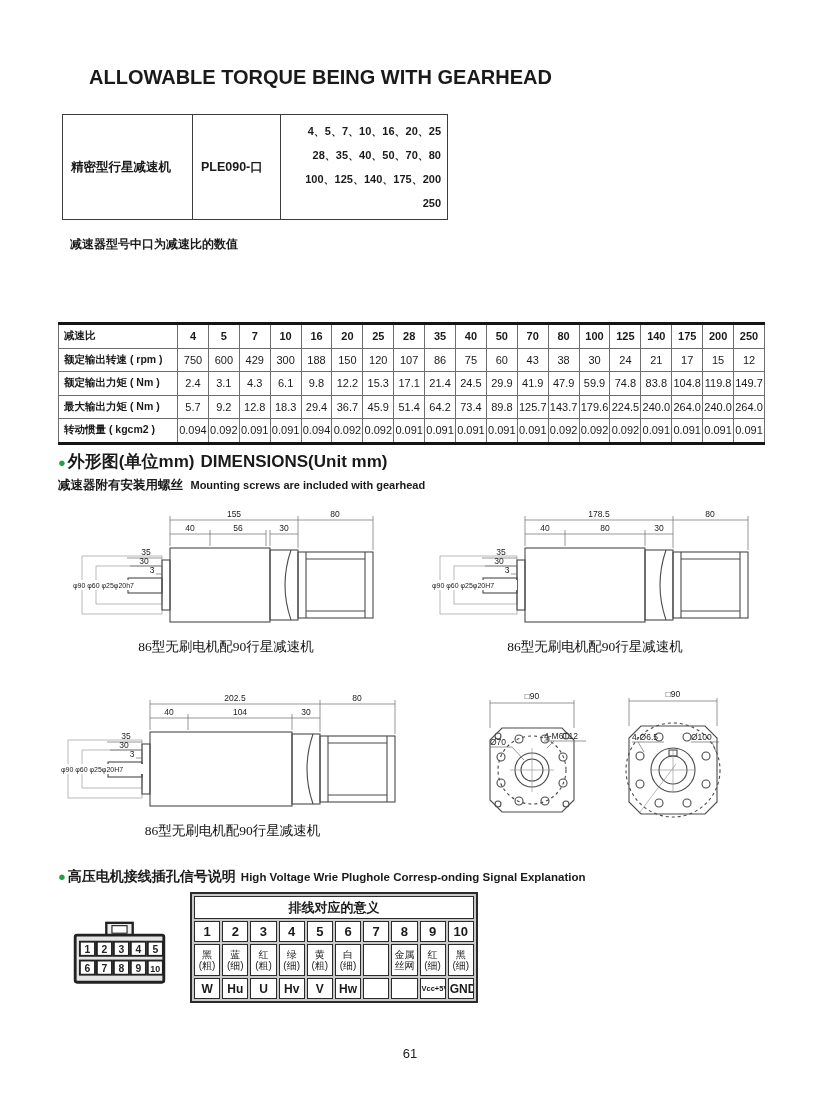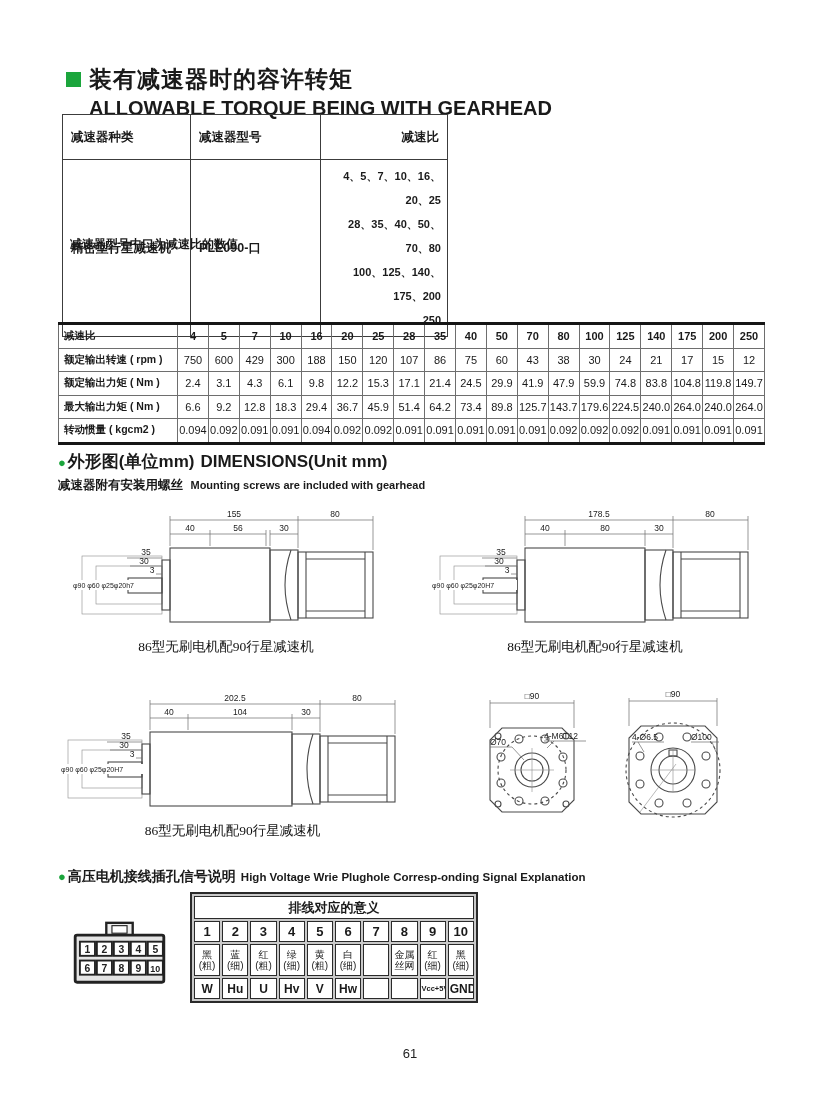--- a/index.html
+++ b/index.html
@@ -72,34 +72,25 @@
   .sig-table td.sm{font-size:7.5px;font-weight:bold;}
 
   .pagenum{position:absolute;left:0;width:820px;top:1046px;text-align:center;font-size:13px;color:#222;}
 </style>
 </head>
 <body>
 
 <div id="page">
 
   <div class="hdr">
-    <div class="hdr-row">
-      <span class="green-sq"></span>
-      <span class="title-cn">装有减速器时的容许转矩</span>
-    </div>
     <div class="title-en">ALLOWABLE TORQUE BEING WITH GEARHEAD</div>
   </div>
 
   <table class="gh-table">
     <tbody>
-        <tr>
-      <th style="width:132px">减速器种类</th>
-      <th style="width:127px">减速器型号</th>
-      <th class="r" style="width:127px">减速比</th>
-    </tr>
     <tr>
       <td>精密型行星减速机</td>
       <td>PLE090-口</td>
       <td class="ratios">4、5、7、10、16、20、25
 28、35、40、50、70、80
 100、125、140、175、200
 250</td>
     </tr>
   </tbody>
     </table>
@@ -169,21 +160,21 @@
           <td>47.9</td>
           <td>59.9</td>
           <td>74.8</td>
           <td>83.8</td>
           <td>104.8</td>
           <td>119.8</td>
           <td>149.7</td>
         </tr>
         <tr>
           <td class="lbl">最大输出力矩 ( Nm )</td>
-          <td>6.6</td>
+          <td>5.7</td>
           <td>9.2</td>
           <td>12.8</td>
           <td>18.3</td>
           <td>29.4</td>
           <td>36.7</td>
           <td>45.9</td>
           <td>51.4</td>
           <td>64.2</td>
           <td>73.4</td>
           <td>89.8</td>

